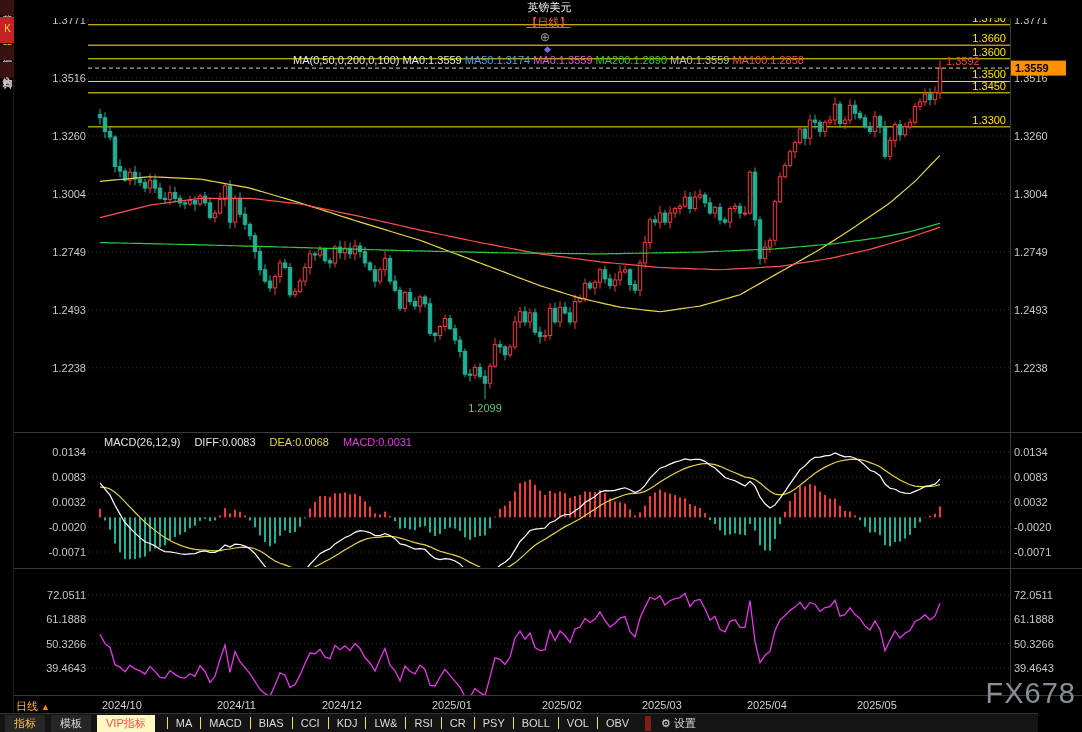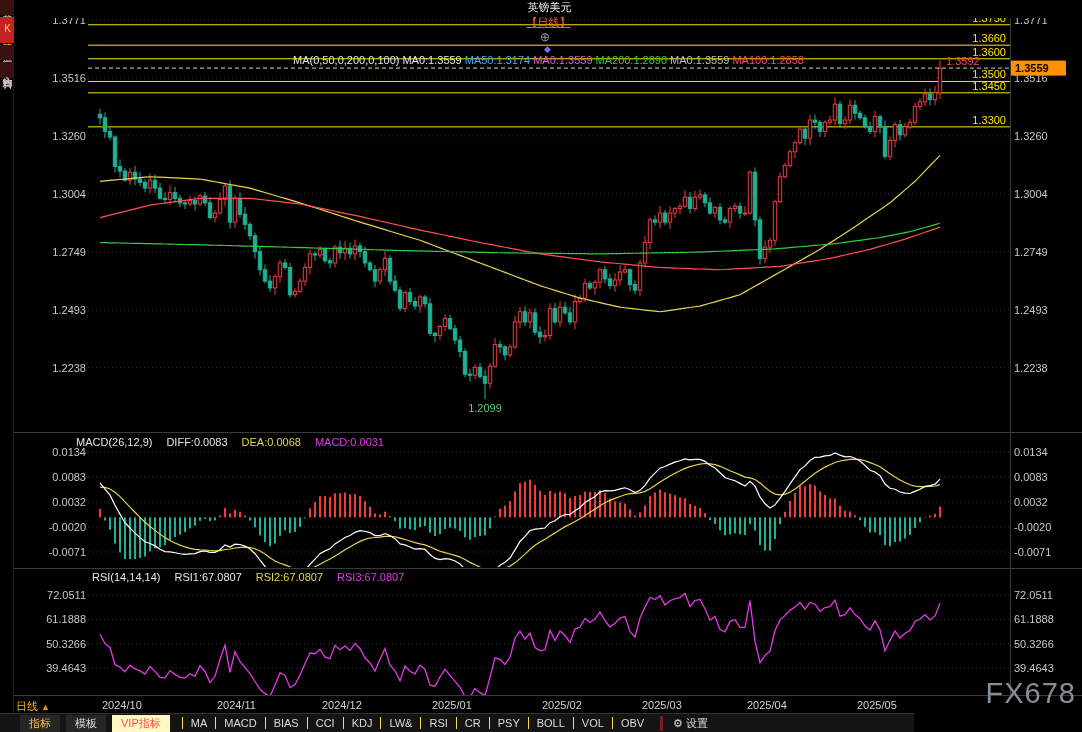--- a/index.html
+++ b/index.html
@@ -21,38 +21,38 @@
   .tf{color:#ff5a3c;margin-right:3px;text-decoration:underline;}
   .addi{color:#9a9a9a;margin-right:10px;font-size:12px;}
   .flagi{color:#7b68ee;margin-right:5px;font-size:9px;}
   .ma-item{margin-right:3px;}
   #layout-icons{position:absolute;right:3px;top:2px;display:flex;}
   .layout-icon{display:inline-block;width:12px;height:12px;border:1px solid #8a8a8a;color:#b5b5b5;
     font-size:8px;line-height:10px;text-align:center;margin-left:3px;background:#111;}
   
   .panel-header{position:absolute;font-size:11px;display:flex;z-index:3;white-space:nowrap;}
   .panel-header span{margin-right:14px;}
-  #macd-header{left:76px;top:436px;align-items:flex-end;}
+  #macd-header{left:104px;top:436px;align-items:flex-end;}
   #rsi-header{left:92px;top:571px;}
   .c-white{color:#e6e6e6}.c-yellow{color:#e8d44d}.c-magenta{color:#e23be2}
   
   #tf-label{position:absolute;left:16px;top:699px;z-index:3;font-size:11px;color:#ffb400;font-weight:normal;}
   #tf-label .arrow{color:#ff8800;font-size:9px;}
   
   #watermark{position:absolute;right:6px;top:677px;z-index:2;font-size:29px;font-weight:normal;
     color:#878e95;letter-spacing:1px;}
   
-  #toolbar{position:absolute;left:0;top:713px;width:914px;height:19px;background:#141414;
+  #toolbar{position:absolute;left:0;top:713px;width:1038px;height:19px;background:#141414;
     border-top:1px solid #333;display:flex;align-items:center;z-index:6;font-size:11px;
-    color:#ddd;padding-left:20px;}
+    color:#ddd;padding-left:5px;}
   .tb-tab{background:#262626;padding:1px 9px;margin-right:6px;color:#ddd;cursor:default;}
   .tb-tab.first{color:#ffc24a;}
   .tb-vip{color:#ff4a4a;padding:1px 9px;margin-right:12px;background:#fef9c3;}
   .tb-ind{padding:0 8px;border-left:1px solid #fde047;cursor:default;}
-  .tb-set{padding:0 10px;margin-left:8px;border-left:3px solid #7f1d1d;cursor:default;}
+  .tb-set{padding:0 10px;margin-left:8px;border-left:6px solid #7f1d1d;cursor:default;}
 </style>
 </head>
 <body>
 
 <div class="app">
 
   <svg id="chart-svg" width="1082" height="732" viewBox="0 0 1082 732">
       <defs>
         <clipPath id="cpMain">
           <rect x="15" y="19" width="994" height="413"></rect>
@@ -694,26 +694,20 @@
       <span class="layout-icon">≫</span>
     </div>
 
   <div class="panel-header" id="macd-header">
     <span class="c-white">MACD(26,12,9)</span>
     <span class="c-white">DIFF:0.0083</span>
     <span class="c-yellow">DEA:0.0068</span>
     <span class="c-magenta">MACD:0.0031</span>
   </div>
 
-  <div class="panel-header" id="rsi-header">
-    <span class="c-white">RSI(14,14,14)</span>
-    <span class="c-white">RSI1:67.0807</span>
-    <span class="c-yellow">RSI2:67.0807</span>
-    <span class="c-magenta">RSI3:67.0807</span>
-  </div>
 
   <div id="tf-label">
     <span>日线</span>
     <span class="arrow">▲</span>
   </div>
 
   <div id="watermark">FX678</div>
 
   <div id="toolbar">
       <span class="tb-tab first">指标</span>

